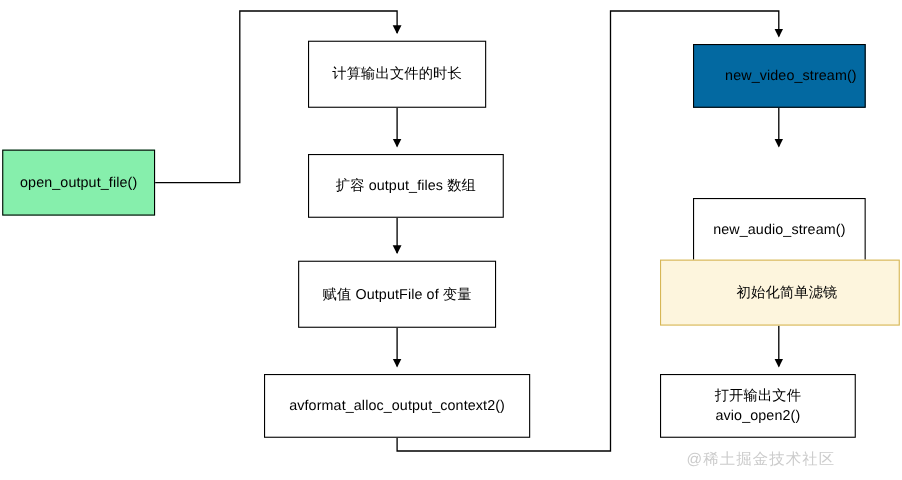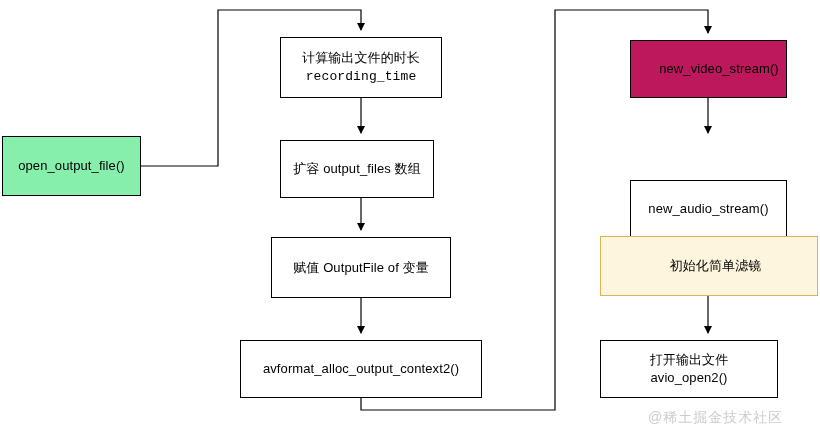--- a/index.html
+++ b/index.html
@@ -78,41 +78,40 @@
         <path d="M 708 296 L 708 333" marker-end="url(#arrowhead)"></path>
       </g>
   </svg>
 
   <div id="node-layer">
       <div class="node" style="left: 2px; top: 136px; width: 139px; height: 60px; background: #86efac; border-color: rgb(0, 0, 0);">
         <span class="line">open_output_file()</span>
       </div>
       <div class="node" style="left: 280px; top: 37px; width: 162px; height: 61px; background: rgb(255, 255, 255); border-color: rgb(0, 0, 0); font-family: Liberation Mono, monospace;">
         <span class="line">计算输出文件的时长</span>
-        <span class="line">recording_time</span>
       </div>
-      <div class="node" style="left: 280px; top: 140px; width: 154px; height: 58px; background: rgb(255, 255, 255); border-color: rgb(0, 0, 0);">
+      <div class="node" style="left: 280px; top: 140px; width: 178px; height: 58px; background: rgb(255, 255, 255); border-color: rgb(0, 0, 0);">
         <span class="line">扩容 output_files 数组</span>
       </div>
       <div class="node" style="left: 271px; top: 237px; width: 180px; height: 61px; background: rgb(255, 255, 255); border-color: rgb(0, 0, 0);">
         <span class="line">赋值 OutputFile of 变量</span>
       </div>
       <div class="node" style="left: 240px; top: 340px; width: 242px; height: 58px; background: rgb(255, 255, 255); border-color: rgb(0, 0, 0);">
         <span class="line">avformat_alloc_output_context2()</span>
       </div>
-      <div class="node" style="left: 630px; top: 40px; width: 157px; height: 58px; background: #be185d; border-color: rgb(0, 0, 0); padding-left: 21px;">
+      <div class="node" style="left: 630px; top: 40px; width: 157px; height: 58px; background: #0369a1; border-color: rgb(0, 0, 0); padding-left: 21px;">
         <span class="line">new_video_stream()</span>
       </div>
       <div class="node" style="left: 630px; top: 140px; width: 157px; height: 58px; background: rgb(255, 255, 255); border-color: rgb(0, 0, 0); margin-top: 40px;">
         <span class="line">new_audio_stream()</span>
       </div>
       <div class="node highlight" style="left: 600px; top: 236px; width: 218px; height: 60px; background: rgb(253, 245, 221); border-color: rgb(214, 182, 86); padding-left: 13px;">
         <span class="line">初始化简单滤镜</span>
       </div>
       <div class="node" style="left: 600px; top: 340px; width: 178px; height: 58px; background: rgb(255, 255, 255); border-color: rgb(0, 0, 0);">
         <span class="line">打开输出文件</span>
         <span class="line">avio_open2()</span>
       </div>
     </div>
 
-  <div class="watermark" style="left: 648px; top: 409px; color: rgb(204, 204, 204);">@稀土掘金技术社区</div>
+  <div class="watermark" style="left: 624px; top: 409px; color: rgb(204, 204, 204);">@稀土掘金技术社区</div>
 
 </div>
 
 </body></html>

